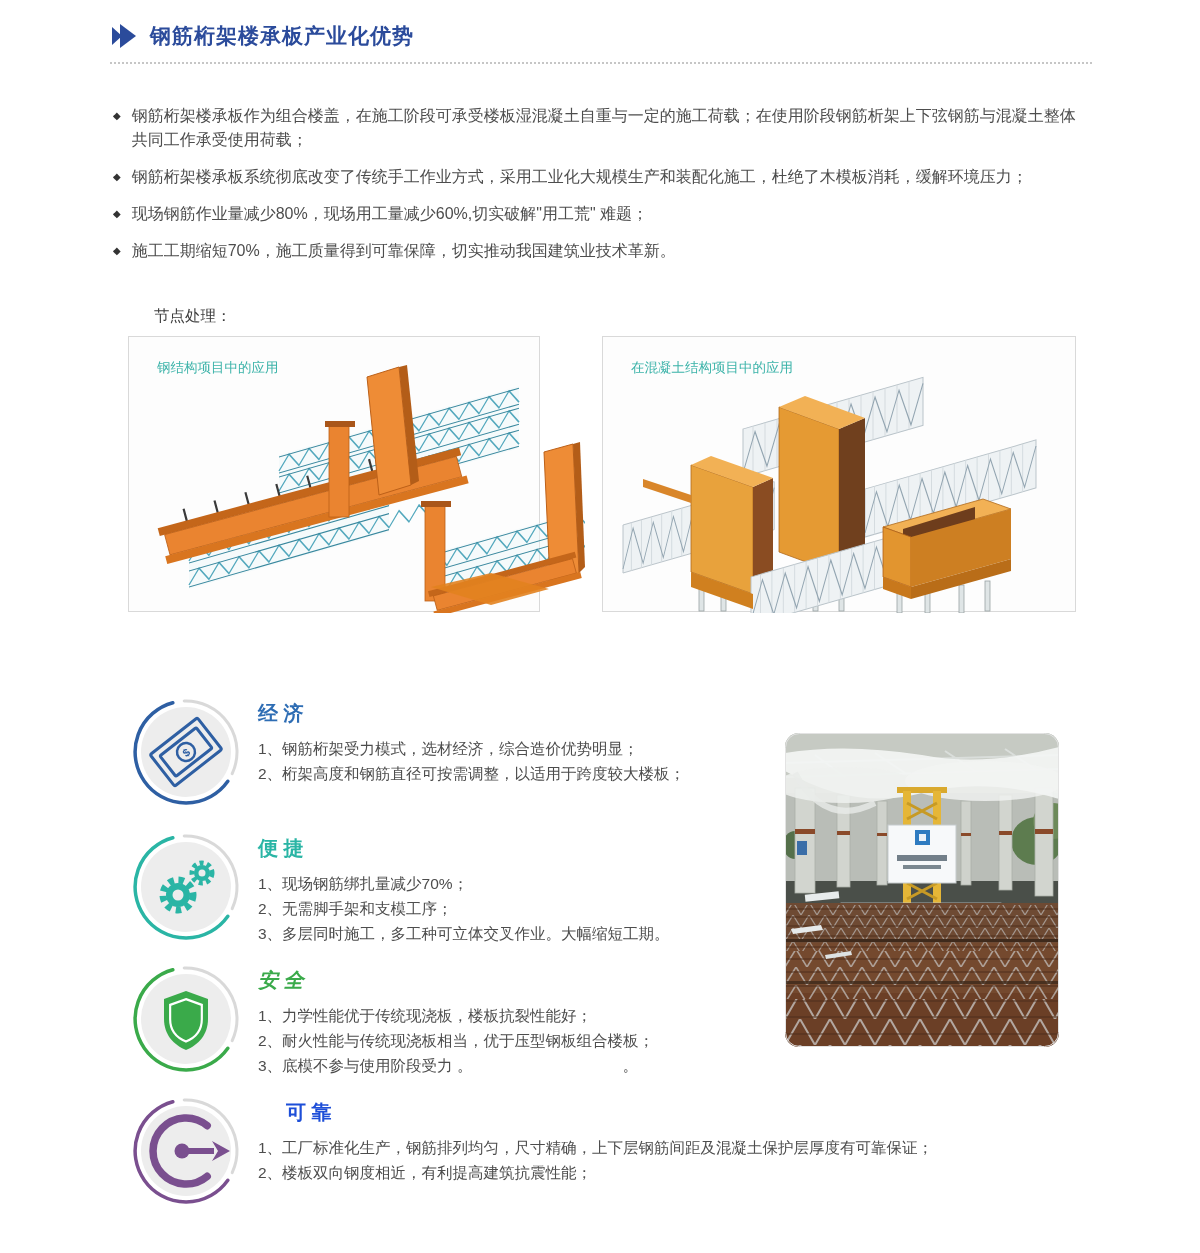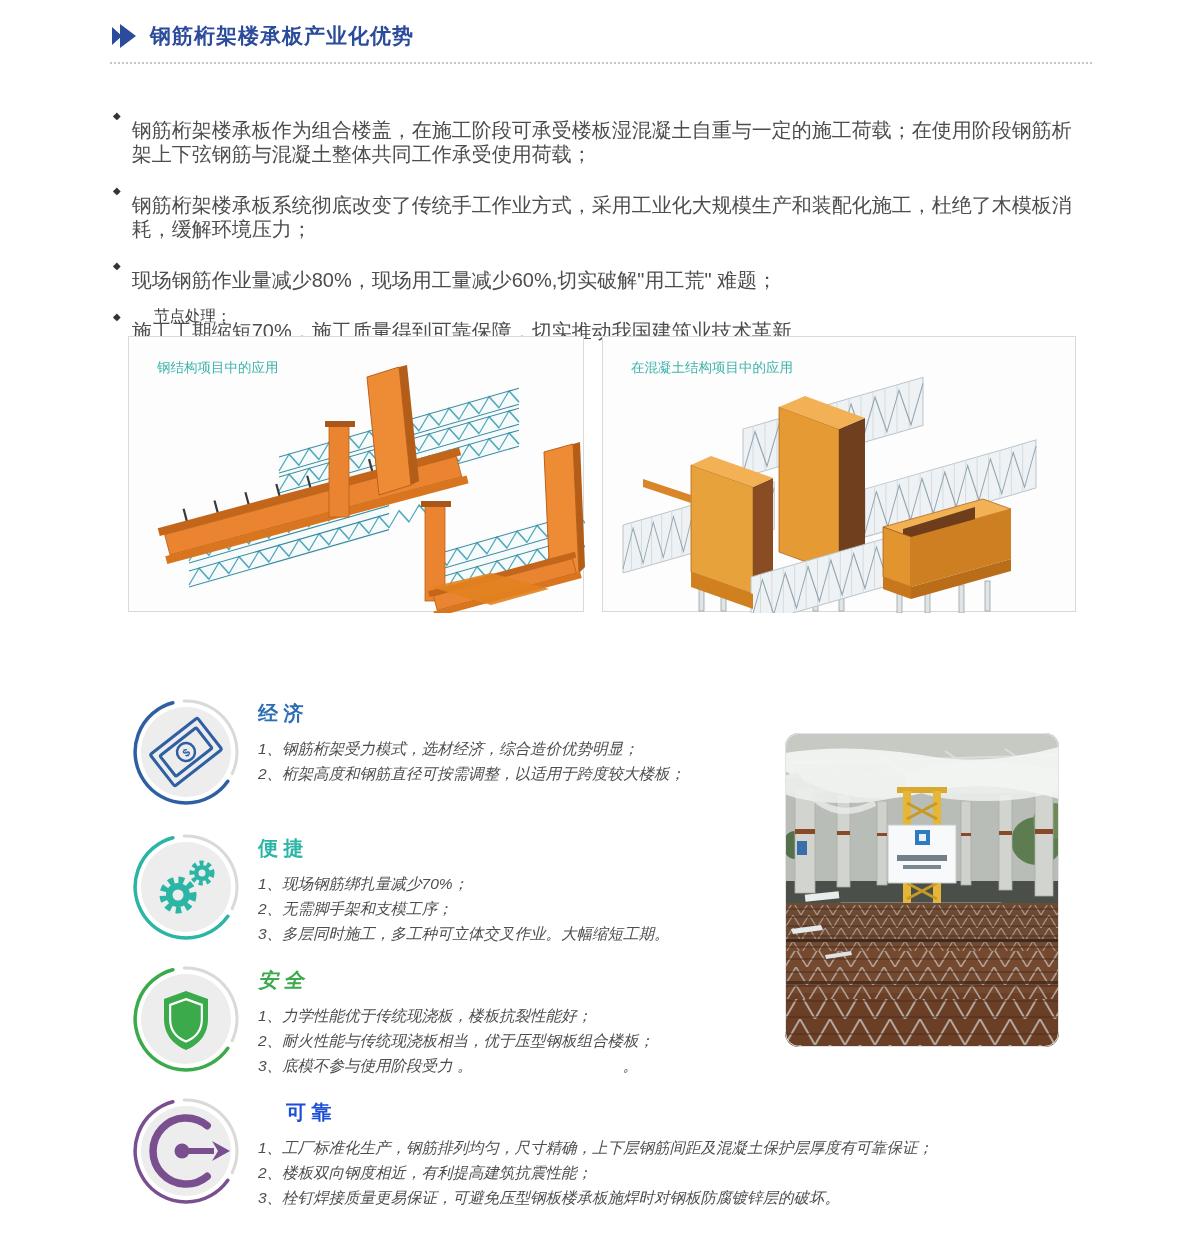--- a/index.html
+++ b/index.html
@@ -10,37 +10,37 @@
   
   .doc-header { position:absolute; left:112px; top:22px; display:flex; align-items:center; gap:10px; }
   .title-marker { width:28px; height:24px; flex:0 0 auto; }
   .page-title { font-size:21px; font-weight:bold; color:#2b4b9b; letter-spacing:1px; }
   .dotted-rule { position:absolute; left:110px; right:108px; top:62px; border-top:2px dotted #c6c6c6; }
 
   
   .intro { position:absolute; left:113px; top:104px; width:978px; }
   .intro-item { display:flex; margin-bottom:13px; }
   .intro-item .diamond { font-size:10px; color:#333; line-height:24px; margin-right:11px; flex:0 0 auto; }
-  .intro-item .txt { font-size:20px; line-height:24px; color:#4d4d4d;margin-top:14px; }
+  .intro-item .txt { font-size:16px; line-height:24px; color:#4d4d4d; }
 
   .node-label { position:absolute; left:154px; top:306px; font-size:15.5px; color:#3c3c3c; }
 
   
   .figure-box { position:absolute; top:336px; height:276px; background:#fdfdfd; border:1px solid #d9d9d9; }
-  .figure-box.left { left:128px; width:456px; }
+  .figure-box.left { left:128px; width:412px; }
   .figure-box.right { left:602px; width:474px; }
   .fig-caption { position:absolute; left:28px; top:22px; font-size:13.5px; color:#3cb3a9; z-index:2; }
   .figure-box svg { position:absolute; left:0; top:0; }
 
   
   .feature-row { position:absolute; left:132px; display:flex; }
   .feature-icon { width:108px; height:108px; flex:0 0 auto; }
   .feature-body { margin-left:18px; padding-top:2px; }
   .feature-title { font-size:20px; font-weight:bold; margin-bottom:9px; }
-  .feature-line { font-size:15.5px; line-height:25px; color:#4d4d4d;font-style:italic; }
+  .feature-line { font-size:15.5px; line-height:25px; color:#4d4d4d; }
   .c-blue { color:#2e6db4; }
   .c-teal { color:#2ab5a5; }
   .c-green { color:#3aaa4a;font-style:italic; }
   .c-purple { color:#1d4ed8;margin-left:28px; }
   .w-narrow { width:510px; }
   .w-wide { width:850px; }
   .extra-period { display:inline-block; margin-left:150px; }
 
   
   .site-photo { position:absolute; left:785px; top:733px; width:274px; height:314px; }
@@ -255,21 +255,20 @@
       <path d="M100.2 75.6 A51 51 0 0 0 52.2 3.0" fill="none" stroke="#d9d9d9" stroke-width="3" stroke-linecap="round"></path>
       <path d="M75.2 79.3 A33 33 0 1 1 75.2 28.7" fill="none" stroke="#7a4f8f" stroke-width="7.5" stroke-linecap="round"></path>
       <circle cx="50" cy="54" r="7.5" fill="#7a4f8f"></circle>
       <rect x="50" y="51" width="32" height="6" fill="#7a4f8f"></rect>
       <polygon points="80,44 98,54 80,64 86,54" fill="#7a4f8f"></polygon>
     </svg>
     <div class="feature-body w-wide">
       <div class="feature-title c-purple">可 靠</div>
       <div class="feature-line">1、工厂标准化生产，钢筋排列均匀，尺寸精确，上下层钢筋间距及混凝土保护层厚度有可靠保证；</div>
       <div class="feature-line">2、楼板双向钢度相近，有利提高建筑抗震性能；</div>
-      <div class="feature-line">3、栓钉焊接质量更易保证，可避免压型钢板楼承板施焊时对钢板防腐镀锌层的破坏。</div>
     </div>
   </div>
 
   <svg class="site-photo" viewBox="0 0 274 314">
     <defs>
       <clipPath id="photoClip">
           <rect width="274" height="314" rx="14"></rect>
         </clipPath>
       <pattern id="mesh1" width="16" height="13" patternUnits="userSpaceOnUse">
           <path d="M0 13 L8 0 L16 13" fill="none" stroke="#cfd6da" stroke-width="1.2"></path>

